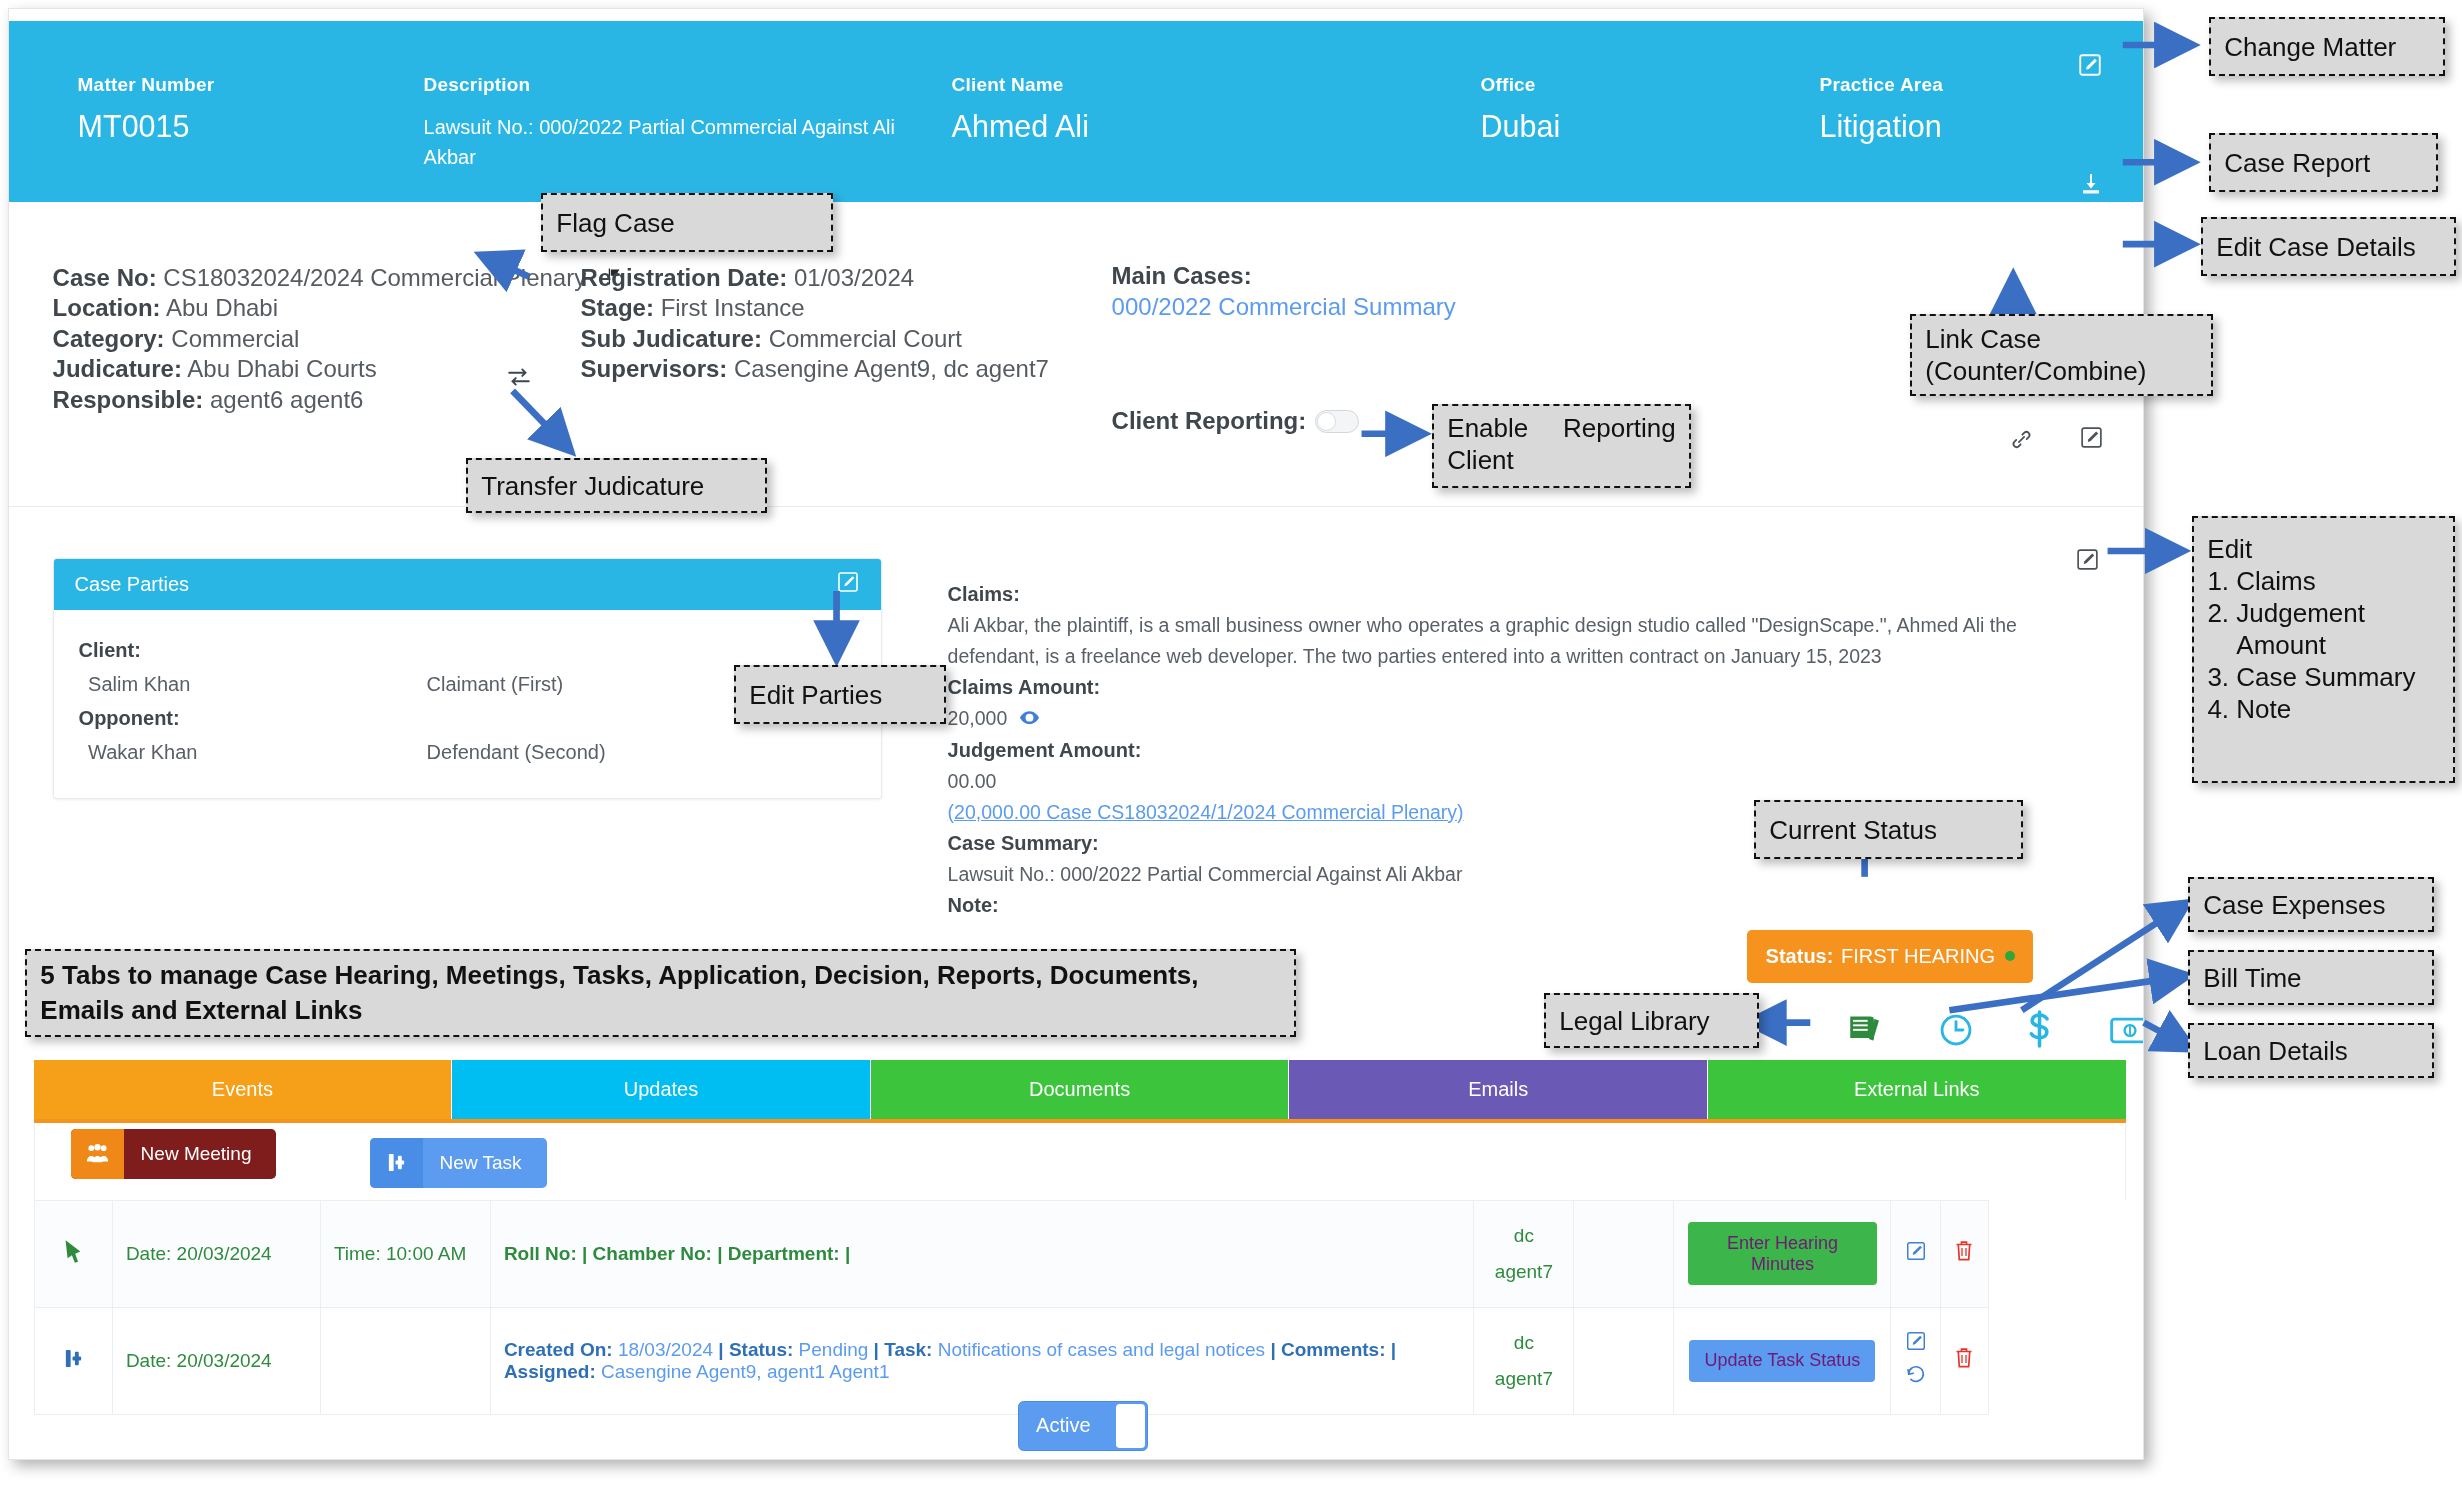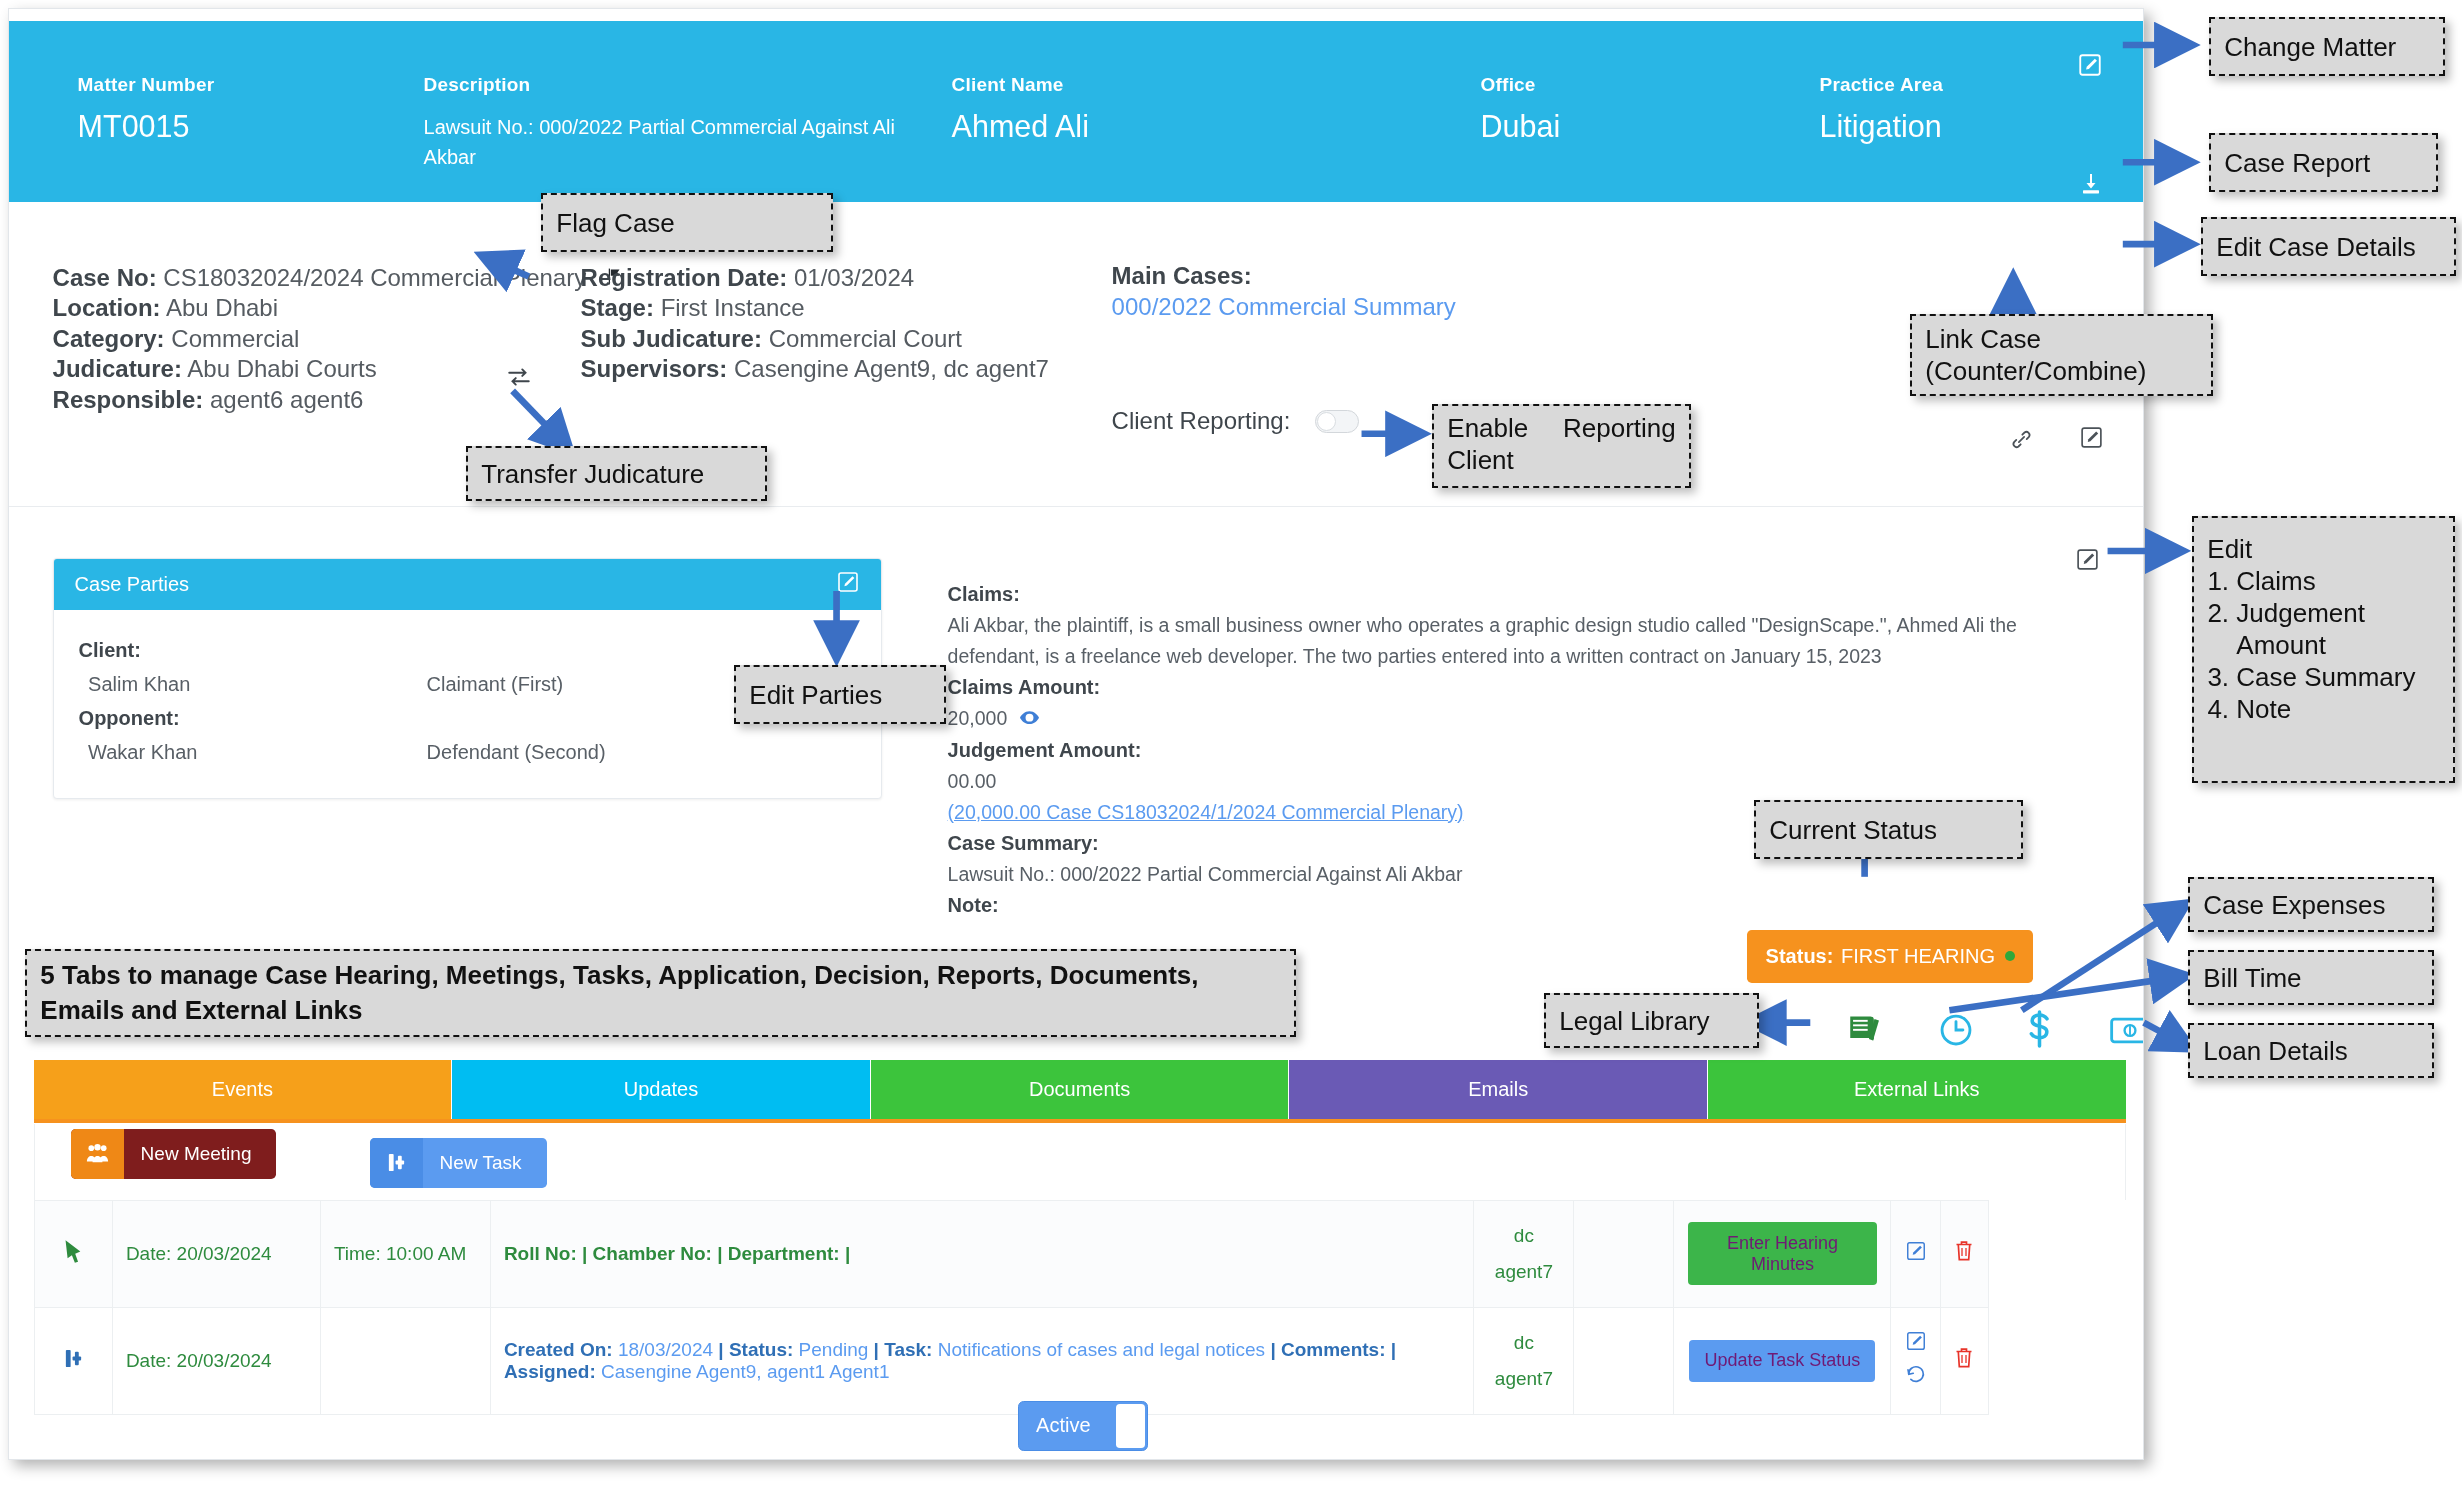--- a/index.html
+++ b/index.html
@@ -248,21 +248,21 @@
         <span>Commercial Court</span>
       </div>
       <div class="dl" style="left:572px; top:152px;">
         <b>Supervisors:</b>
         <span>Casengine Agent9, dc agent7</span>
       </div>
 
       <div class="dl" style="left:1103px; top:59px; font-weight:700; color:#3f464c;">Main Cases:</div>
       <a class="dl lnk" href="#" style="left:1103px; top:90px;">000/2022 Commercial Summary</a>
 
-      <div class="dl" style="left:1103px; top:204px; font-weight:400; color:#3f464c;">Client Reporting:</div>
+      <div class="dl" style="left:1103px; top:204px; font-weight:700; color:#3f464c;">Client Reporting:</div>
       <div class="toggle" style="left:1306px; top:208px;">
         <div class="knob"></div>
       </div>
 
       <div style="position:absolute; left:2000px; top:225px;">
         <svg width="25" height="25" viewBox="0 0 24 24" fill="none" stroke="#4b5258" stroke-width="1.7" stroke-linecap="round">
           <path d="M9.5 14.5 14.5 9.5"></path>
           <path d="M12.8 7.4 14.9 5.3a3 3 0 0 1 4.2 4.2l-2.1 2.1"></path>
           <path d="M11.2 16.6 9.1 18.7a3 3 0 0 1-4.2-4.2l2.1-2.1"></path>
         </svg>
@@ -535,21 +535,21 @@
 
   <div class="callout" style="left:2201px; top:217px; width:255px; height:59px;">Edit Case Details</div>
 
   <div class="callout tl" style="left:1910px; top:314px; width:303px; height:82px; flex-direction:column; justify-content:center;">
     <div>Link Case</div>
     <div>(Counter/Combine)</div>
   </div>
 
   <div class="callout" style="left:541px; top:193px; width:292px; height:59px;">Flag Case</div>
 
-  <div class="callout" style="left:466px; top:446px; width:301px; height:55px;">Transfer Judicature</div>
+  <div class="callout" style="left:466px; top:458px; width:301px; height:55px;">Transfer Judicature</div>
 
   <div class="callout tl" style="left:1432px; top:404px; width:259px; height:84px; flex-direction:row; justify-content:center;">
     <div>Enable Client</div>
     <div>Reporting</div>
   </div>
 
   <div class="callout" style="left:734px; top:665px; width:212px; height:59px;">Edit Parties</div>
 
   <div class="callout tl" style="left:2192px; top:516px; width:263px; height:267px; flex-direction:column; justify-content:flex-start; padding-top:15.2px;">
     <div>Edit</div>

